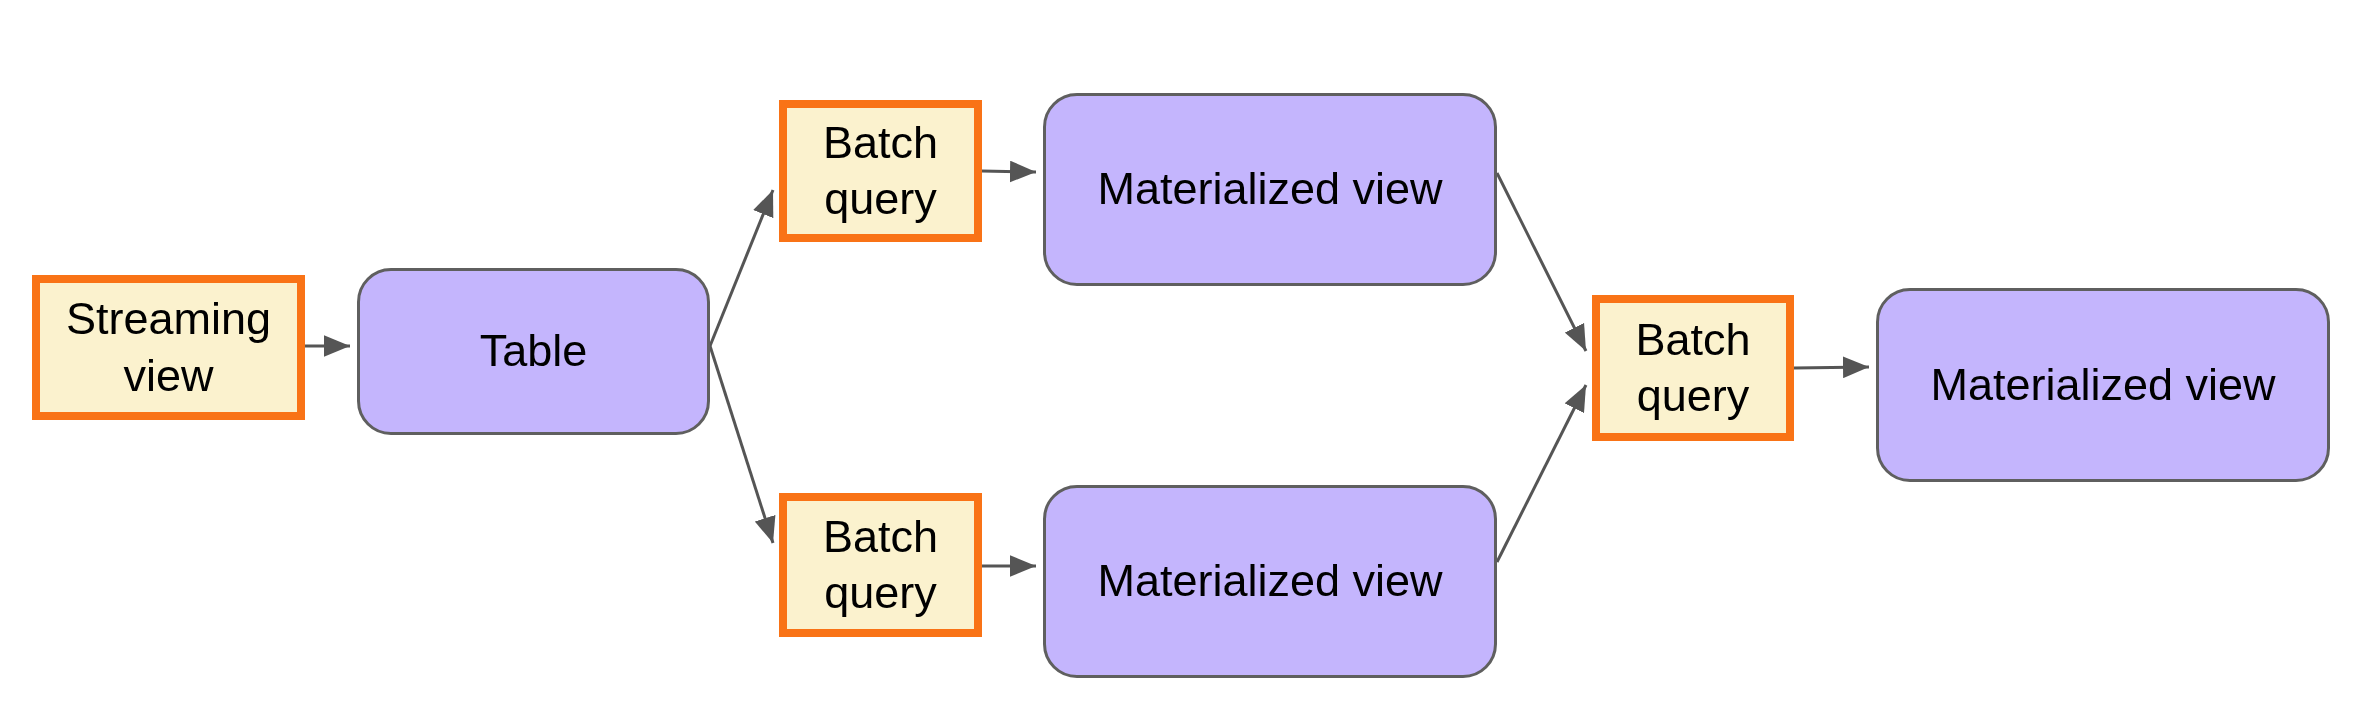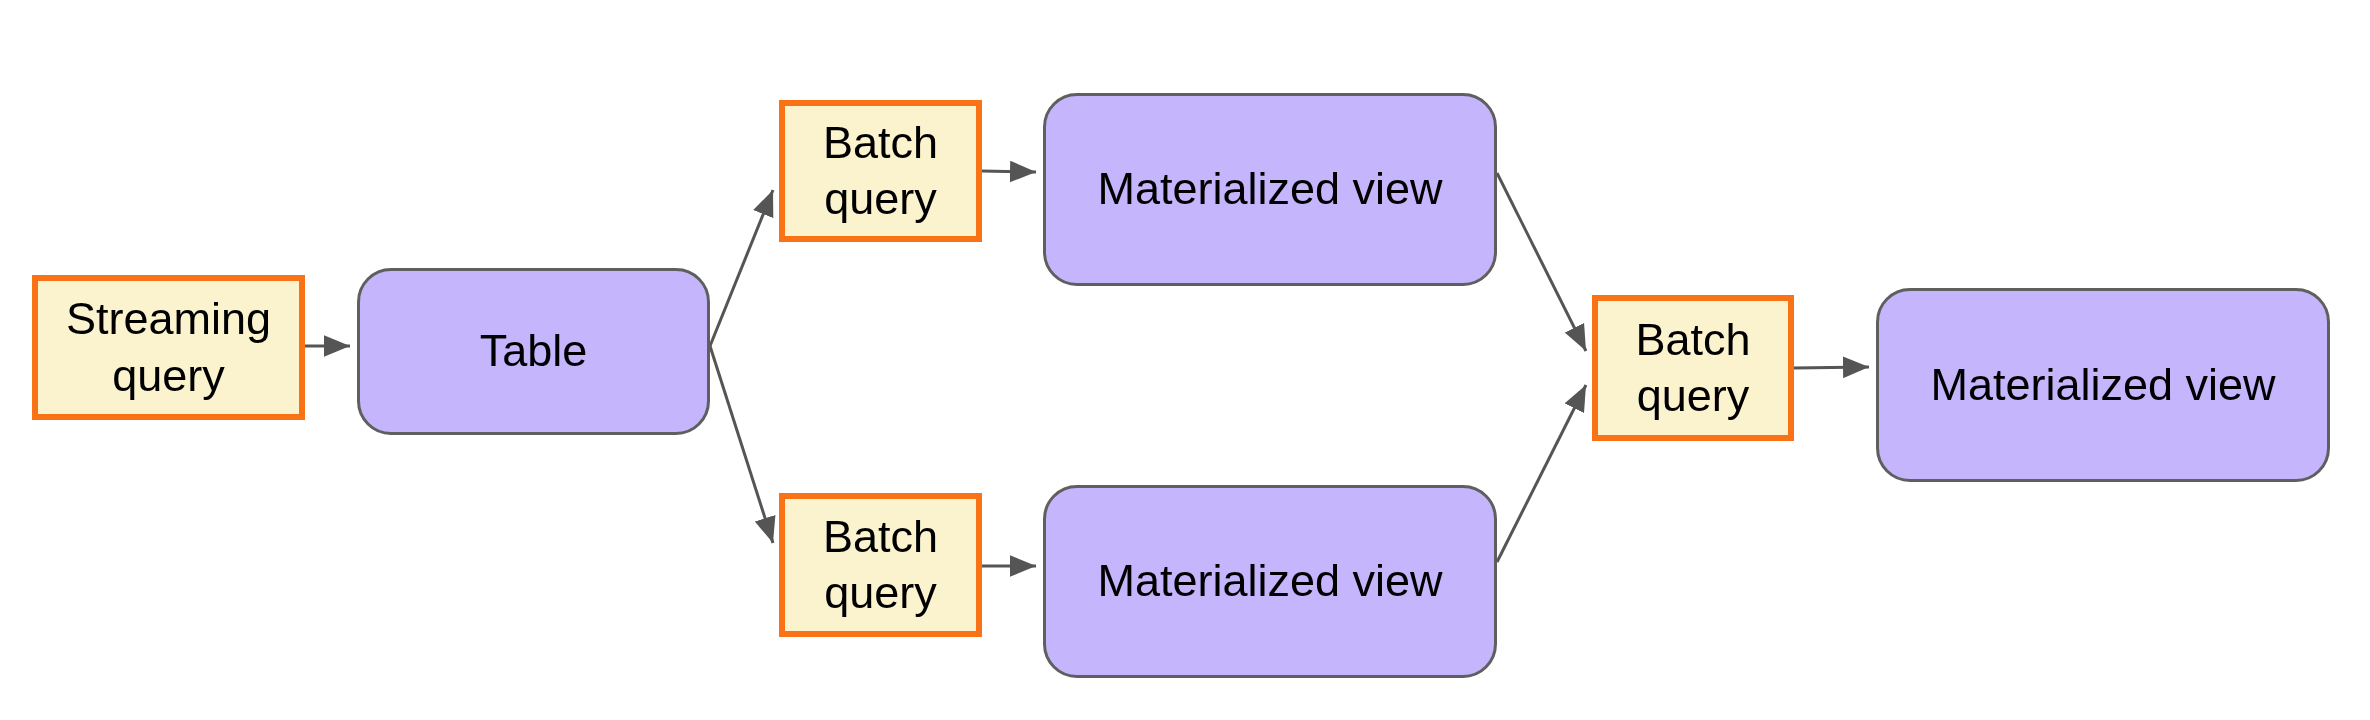--- a/index.html
+++ b/index.html
@@ -33,21 +33,21 @@
     font-size: 45px;
     line-height: 1.25;
     color: #000000;
   }
   .node .label {
     display: block;
     padding: 0 4px;
   }
   .node-query {
     background: #FBF2CE;
-    border: 6px solid #f97316;
+    border: 8px solid #f97316;
     border-radius: 0;
   }
   .node-store {
     background: #c4b5fd;
     border: 3px solid #5F5F5F;
     border-radius: 34px;
     margin-top: 18px;
   }
 </style>
 </head>
@@ -66,21 +66,21 @@
         <line x1="710" y1="346" x2="773" y2="543" stroke="#555555" stroke-width="3" marker-end="url(#arrowhead)"></line>
         <line x1="982" y1="171" x2="1036" y2="172" stroke="#555555" stroke-width="3" marker-end="url(#arrowhead)"></line>
         <line x1="982" y1="566" x2="1036" y2="566" stroke="#555555" stroke-width="3" marker-end="url(#arrowhead)"></line>
         <line x1="1497" y1="173" x2="1586" y2="351" stroke="#555555" stroke-width="3" marker-end="url(#arrowhead)"></line>
         <line x1="1497" y1="562" x2="1586" y2="385" stroke="#555555" stroke-width="3" marker-end="url(#arrowhead)"></line>
         <line x1="1794" y1="368" x2="1869" y2="367" stroke="#555555" stroke-width="3" marker-end="url(#arrowhead)"></line>
       </g>
   </svg>
   <div id="nodes-layer">
       <div class="node node-query" style="left: 32px; top: 275px; width: 273px; height: 145px;">
-        <span class="label">Streaming query</span>
+        <span class="label">Streaming view</span>
       </div>
       <div class="node node-store" style="left: 357px; top: 250px; width: 353px; height: 167px;">
         <span class="label">Table</span>
       </div>
       <div class="node node-query" style="left: 779px; top: 100px; width: 203px; height: 142px;">
         <span class="label">Batch query</span>
       </div>
       <div class="node node-store" style="left: 1043px; top: 75px; width: 454px; height: 193px;">
         <span class="label">Materialized view</span>
       </div>

